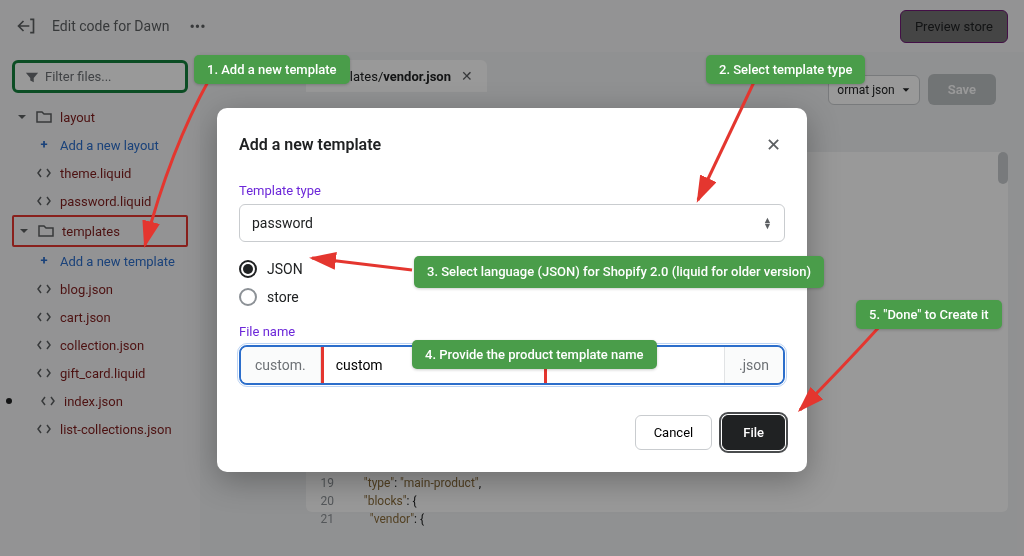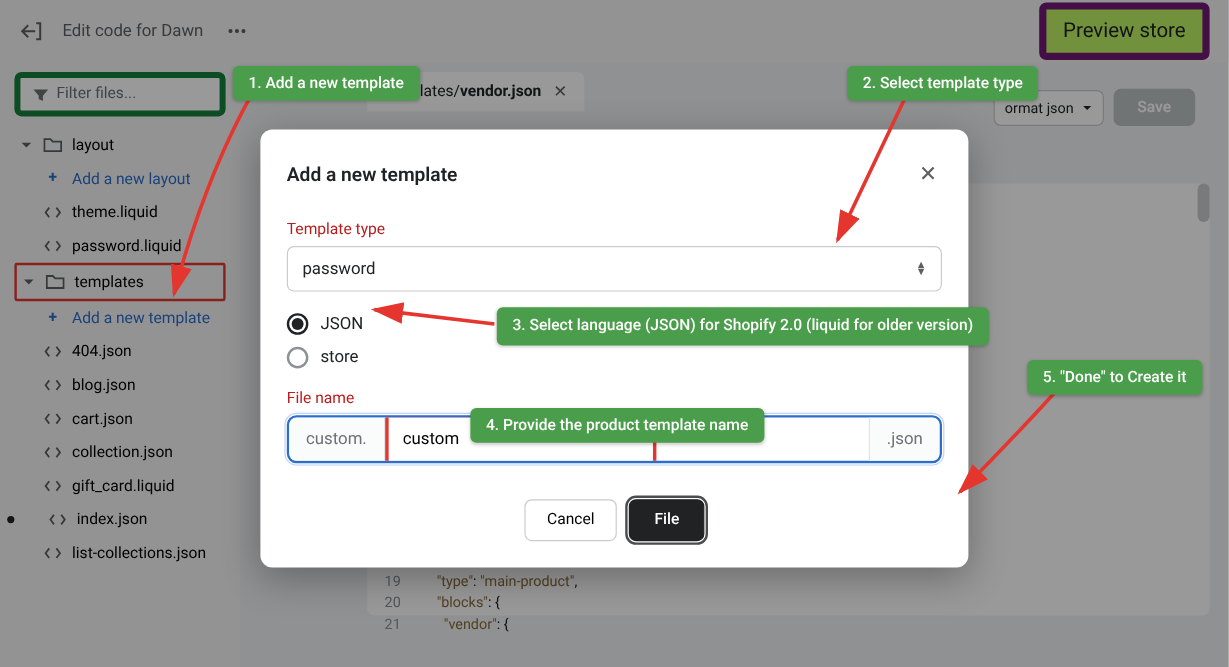--- a/index.html
+++ b/index.html
@@ -4,30 +4,30 @@
   <style>
     *{box-sizing:border-box;margin:0;padding:0;font-family:-apple-system,BlinkMacSystemFont,"Segoe UI",Roboto,sans-serif}
     body{width:1024px;height:556px;background:#f6f6f7;position:relative;overflow:hidden;font-size:13px;color:#202223}
 
     
     .topbar{height:52px;display:flex;align-items:center;padding:0 16px;gap:16px}
     .exit-icon{width:20px;height:20px;color:#5c5f62;cursor:pointer}
     .top-title{color:#5c5f62;font-size:14px}
     .top-dots{color:#5c5f62;font-size:16px;cursor:pointer;padding:0 4px}
     .top-spacer{flex:1}
-    .preview-btn{background:#bef264;border:6px solid #701a75;border-radius:6px;padding:8px 14px;font-size:17px;color:#202223;cursor:pointer}
+    .preview-btn{background:#737373;border:1px solid #701a75;border-radius:6px;padding:8px 14px;font-size:13px;color:#202223;cursor:pointer}
 
     
     .body{display:flex;height:calc(100% - 52px)}
 
     
     .sidebar{width:200px;padding:8px 12px;flex-shrink:0}
-    .filter{border:5px solid #15803d;border-radius:6px;padding:6px 10px;display:flex;align-items:center;gap:6px;color:#6d7175;background:#fff;margin-bottom:10px}
+    .filter{border:3px solid #15803d;border-radius:6px;padding:6px 10px;display:flex;align-items:center;gap:6px;color:#6d7175;background:#fff;margin-bottom:10px}
     .filter svg{width:14px;height:14px}
-    .tree-item{display:flex;align-items:center;gap:8px;padding:6px 4px;cursor:pointer;border-radius:4px;font-size:13px;color:#000000}
+    .tree-item{display:flex;align-items:center;gap:8px;padding:6px 4px;cursor:pointer;border-radius:4px;font-size:13px;color:#7f1d1d}
     .tree-item.add{color:#2c6ecb}
     .chev{width:12px;color:#5c5f62}
     .ico{width:16px;height:16px;color:#5c5f62;flex-shrink:0}
     .ico.add{color:#2c6ecb}
     .highlight-box{border:2px solid #e4362f;border-radius:2px}
     .dot{width:6px;height:6px;border-radius:50%;background:#202223;margin-left:-10px}
 
     
     .main{flex:1;background:#f1f2f3;padding:8px 16px;position:relative}
     .tabs{display:flex;gap:4px;margin-bottom:8px;margin-left:90px}
@@ -46,34 +46,34 @@
     .pun{color:#202223}
     .scrollbar{position:absolute;right:0;top:0;width:10px;height:32px;background:#c9cccf;border-radius:5px}
 
     
     .overlay{position:absolute;inset:0;background:rgba(0,0,0,0.4);display:flex;align-items:flex-start;justify-content:center;padding-top:108px}
     .modal{background:#fff;width:590px;border-radius:10px;padding:22px;box-shadow:0 8px 32px rgba(0,0,0,.3)}
     .modal-head{display:flex;justify-content:space-between;align-items:center;margin-bottom:24px}
     .modal-title{font-size:16px;font-weight:600}
     .modal-close{cursor:pointer;color:#5c5f62;font-size:18px;padding:4px}
     .field{margin-bottom:18px}
-    .field-label{font-size:13px;color:#b91c1c;margin-bottom:6px;display:block}
+    .field-label{font-size:13px;color:#6d28d9;margin-bottom:6px;display:block}
     .select{border:1px solid #c9cccf;border-radius:6px;padding:10px 12px;display:flex;justify-content:space-between;align-items:center;cursor:pointer;font-size:14px}
     .updown{display:flex;flex-direction:column;line-height:6px;font-size:9px;color:#5c5f62}
     .radio-group{display:flex;flex-direction:column;gap:10px}
     .radio{display:flex;align-items:center;gap:10px;cursor:pointer;font-size:14px}
     .radio-circle{width:18px;height:18px;border:2px solid #8c9196;border-radius:50%;display:flex;align-items:center;justify-content:center}
     .radio.checked .radio-circle{border-color:#202223}
     .radio.checked .radio-circle::after{content:"";width:10px;height:10px;background:#202223;border-radius:50%}
     .fname-row{display:flex;border:2px solid #2c6ecb;border-radius:8px;overflow:hidden;outline:1px solid #bcd4f5;outline-offset:1px}
     .fname-seg{padding:10px 14px;font-size:14px;background:#fafbfb;color:#6d7175;display:flex;align-items:center;border-right:1px solid #e1e3e5}
     .fname-seg.last{border-right:none;border-left:1px solid #e1e3e5}
     .fname-input{flex:1;border:none;padding:10px 12px;font-size:14px;outline:none}
     .custom-wrap{border:3px solid #e4362f;margin:-3px 0}
-    .modal-actions{display:flex;justify-content:center;gap:10px;margin-top:30px}
+    .modal-actions{display:flex;justify-content:flex-end;gap:10px;margin-top:30px}
     .btn-cancel{background:#fff;border:1px solid #c9cccf;border-radius:6px;padding:9px 18px;font-size:13px;cursor:pointer}
     .btn-done{background:#202223;color:#fff;border:1px solid #202223;border-radius:6px;padding:9px 20px;font-size:13px;cursor:pointer;font-weight:500;outline:2px solid #4a4c4e;outline-offset:1px}
 
     
     .anno{position:absolute;background:#4a9d4a;color:#fff;padding:7px 13px;border-radius:5px;font-size:13px;font-weight:500;z-index:100;box-shadow:0 1px 3px rgba(0,0,0,.2)}
     .arrow{position:absolute;z-index:99;pointer-events:none}
   </style>
 </head>
 <body>
 
@@ -134,27 +134,20 @@
           <path d="M1 3h5l2 2h7v8H1z"></path>
         </svg>
       <span>templates</span>
     </div>
     <div class="tree-item add">
       <span style="width:12px"></span>
       <span class="ico add" style="font-weight:bold;text-align:center">+</span>
       <span>Add a new template</span>
     </div>
     <div id="tmpl-files">
-        <div class="tree-item">
-          <span style="width:12px"></span>
-          <svg class="ico" viewBox="0 0 16 16" fill="none" stroke="currentColor" stroke-width="1.5">
-            <path d="M5 4l-3 4 3 4M11 4l3 4-3 4"></path>
-          </svg>
-          <span>404.json</span>
-        </div>
         <div class="tree-item">
           <span style="width:12px"></span>
           <svg class="ico" viewBox="0 0 16 16" fill="none" stroke="currentColor" stroke-width="1.5">
             <path d="M5 4l-3 4 3 4M11 4l3 4-3 4"></path>
           </svg>
           <span>blog.json</span>
         </div>
         <div class="tree-item">
           <span style="width:12px"></span>
           <svg class="ico" viewBox="0 0 16 16" fill="none" stroke="currentColor" stroke-width="1.5">
@@ -281,21 +274,21 @@
     <div class="modal-actions">
       <button class="btn-cancel">Cancel</button>
       <button class="btn-done">File</button>
     </div>
   </div>
 </div>
 
 <div class="anno" style="left:194px;top:55px">1. Add a new template</div>
 <div class="anno" style="left:706px;top:55px">2. Select template type</div>
 <div class="anno" style="left:414px;top:256px;line-height:1.4">3. Select language (JSON) for Shopify 2.0 (liquid for older version)</div>
-<div class="anno" style="left:392px;top:340px">4. Provide the product template name</div>
+<div class="anno" style="left:412px;top:340px">4. Provide the product template name</div>
 <div class="anno" style="left:856px;top:300px">5. "Done" to Create it</div>
 
 <svg class="arrow" style="left:0;top:0;width:1024px;height:556px">
   <defs>
       <marker id="ah" markerWidth="10" markerHeight="10" refX="8" refY="3" orient="auto">
         <path d="M0,0 L9,3 L0,6 z" fill="#e4362f"></path>
       </marker>
     </defs>
 
   <path d="M210,78 Q170,150 145,245" stroke="#e4362f" stroke-width="3" fill="none" marker-end="url(#ah)"></path>

